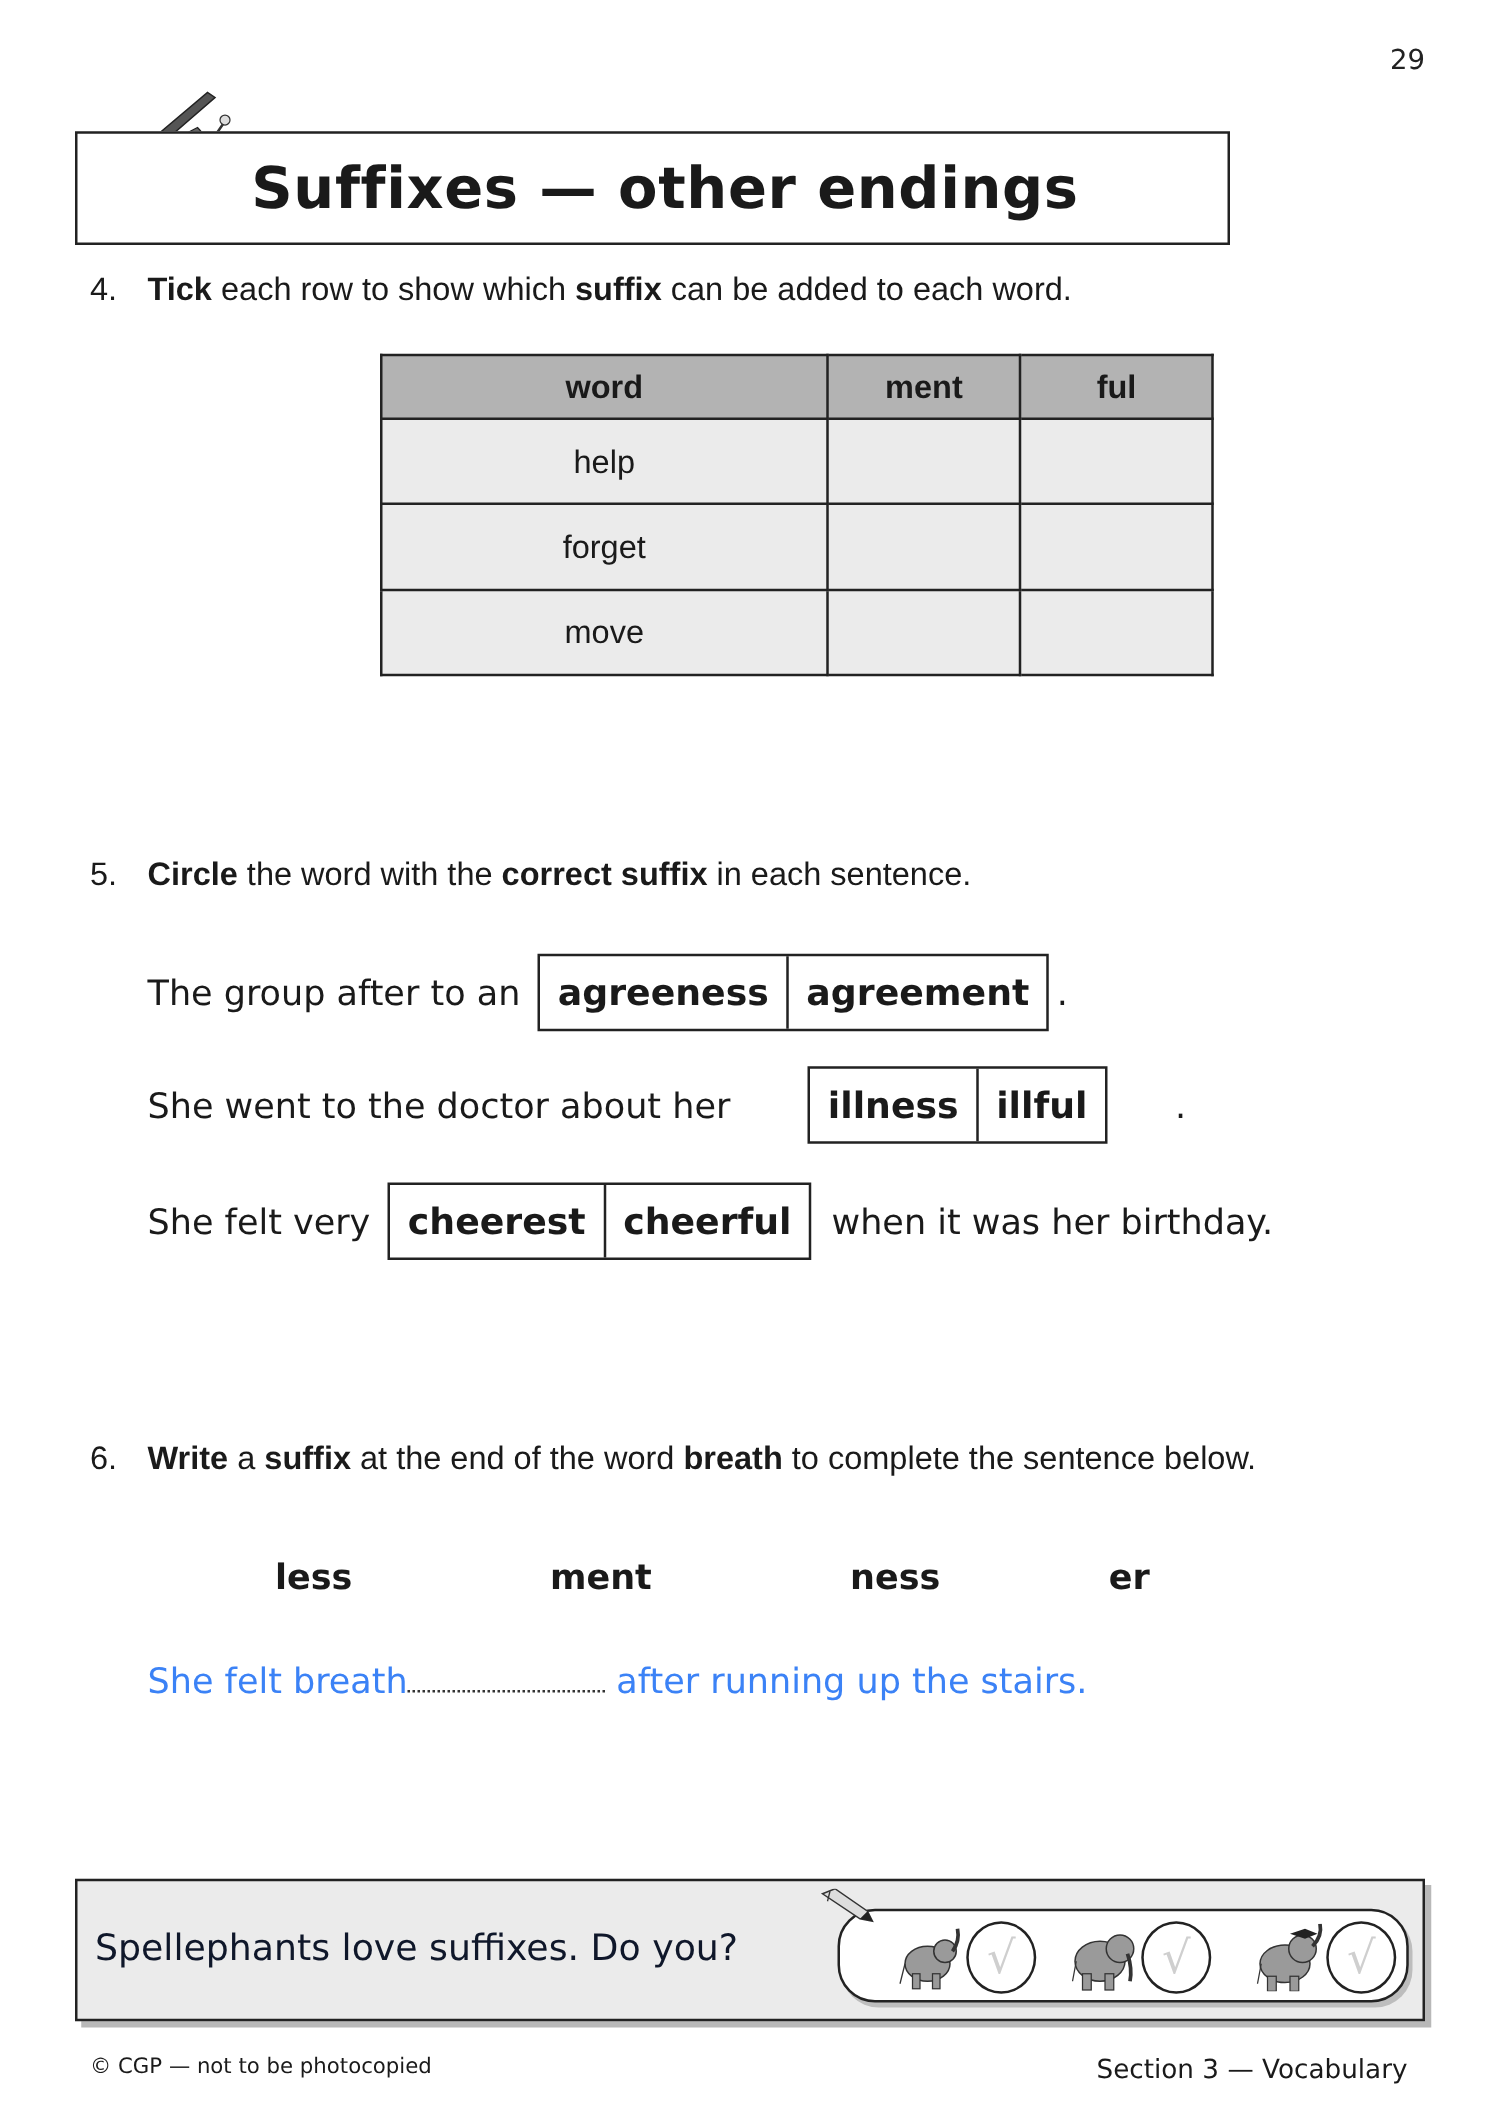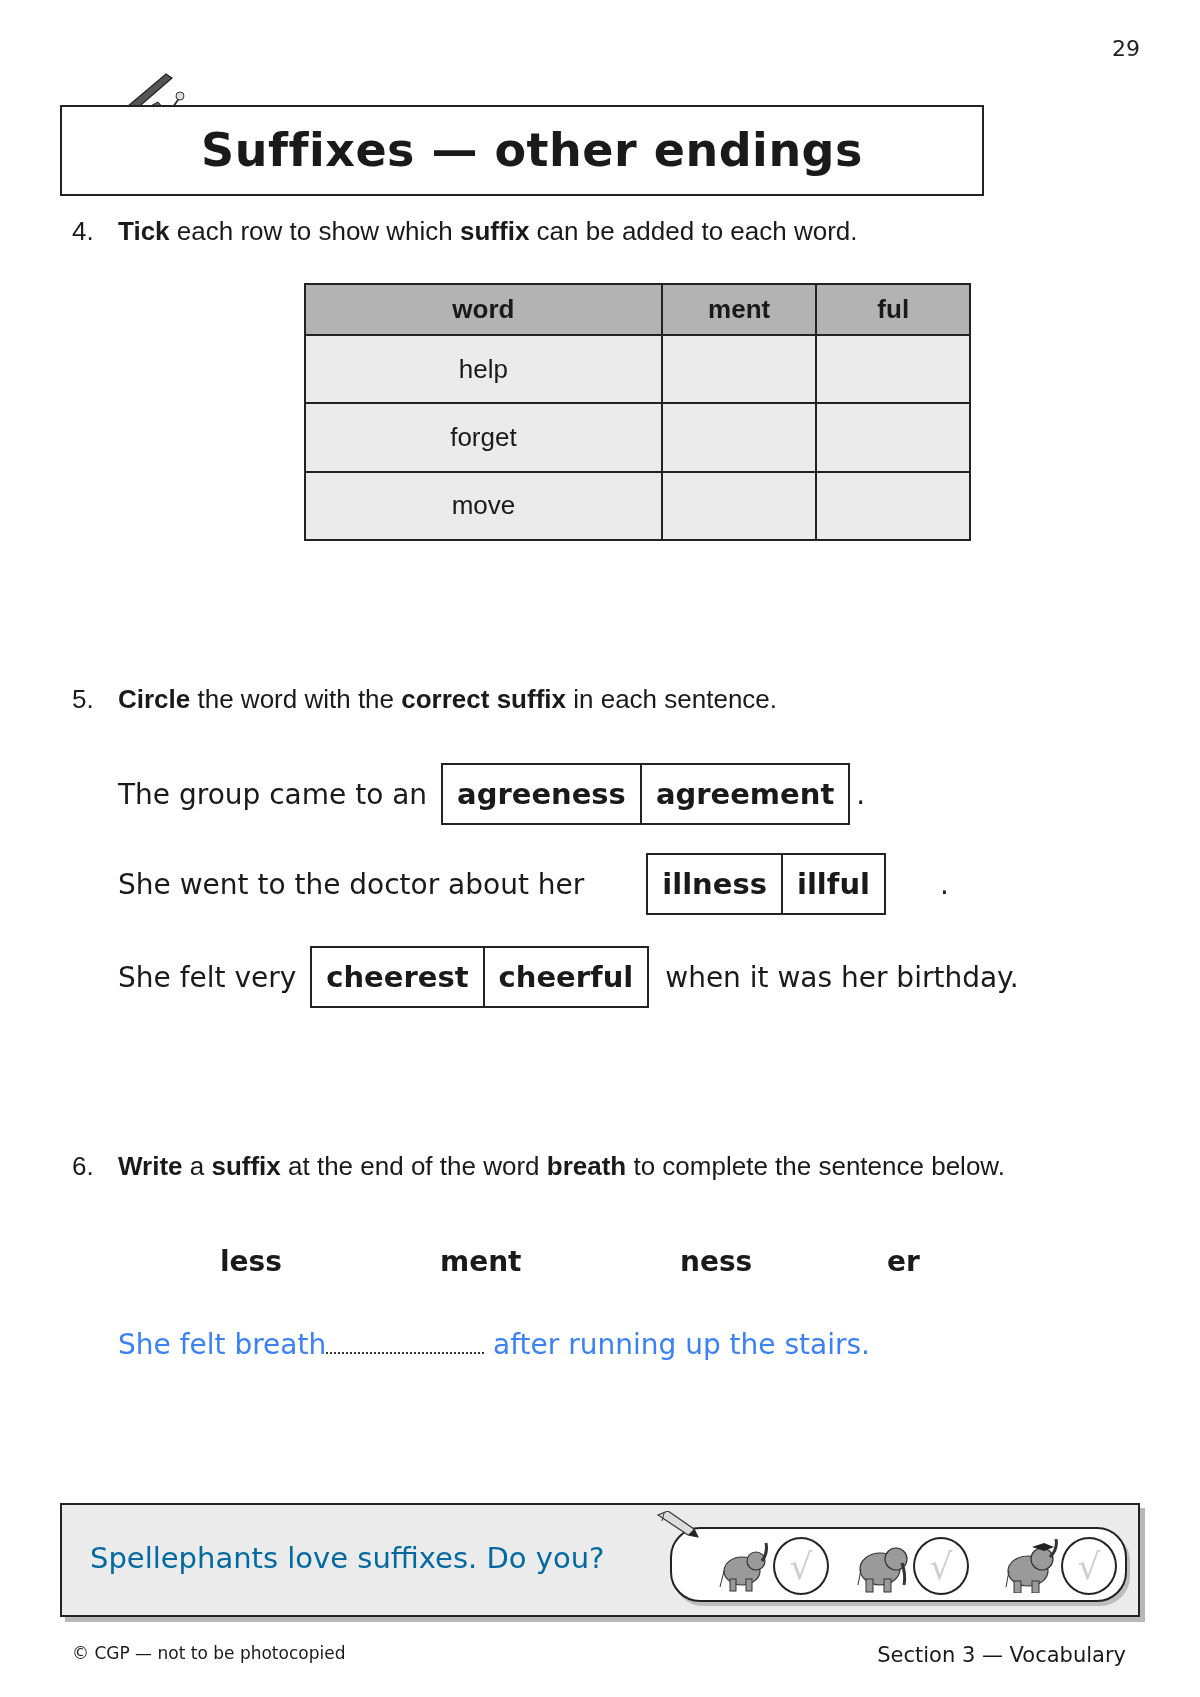--- a/index.html
+++ b/index.html
@@ -42,22 +42,22 @@
   .suffix-opt { position: absolute; top: 1245px; font-family: "DejaVu Sans", sans-serif;
     font-weight: bold; font-size: 28px; color: #1a1a1a; }
 
   .blank-sentence { position: absolute; left: 118px; top: 1328px; font-family: "DejaVu Sans", sans-serif;
     font-size: 28px; color: #3b82f6; white-space: nowrap; }
   .blank { display: inline-block; width: 158px; border-bottom: 2px dotted #333; height: 22px;
     vertical-align: baseline; }
 
   .footer-box { position: absolute; left: 60px; top: 1503px; width: 1080px; height: 114px;
     border: 2px solid #222; background: #ebebeb; box-shadow: 5px 5px 0 #b8b8b8; }
-  .footer-text { position: absolute; left: 28px; top: 36px; font-family: "DejaVu Sans", sans-serif;
-    font-size: 29px; color: #0369a1; }
+  .footer-text { position: absolute; left: 14px; top: 36px; font-family: "DejaVu Sans", sans-serif;
+    font-size: 29px; color: #0f172a; }
   .pill { position: absolute; left: 608px; top: 22px; width: 457px; height: 75px; background: #fff;
     border: 2px solid #222; border-radius: 30px; box-shadow: 3px 4px 0 #bdbdbd; }
   .pencil { position: absolute; left: 592px; top: 6px; width: 50px; height: 30px; }
   .rating { position: absolute; top: 6px; width: 110px; height: 62px; }
   .rating .elephant { position: absolute; left: 0; top: 4px; width: 56px; height: 54px; }
   .rating .circle { position: absolute; left: 57px; top: 2px; width: 56px; height: 58px;
     border: 2px solid #222; border-radius: 50%; background: #fff; display: flex;
     align-items: center; justify-content: center; color: #cfcfcf; font-size: 36px; }
 
   .footer-left { position: absolute; left: 72px; top: 1643px; font-family: "DejaVu Sans", sans-serif;
@@ -119,21 +119,21 @@
       <td></td>
     </tr>
   </tbody>
 </table>
 
 <div class="question" style="top:684px;">
   <span class="num">5.</span><b>Circle</b><span> the word with the </span><b>correct suffix</b><span> in each sentence.</span>
 </div>
 
 <div class="sentence" style="top:763px;">
-  <span>The group came to an</span>
+  <span>The group after to an</span>
   <span class="choice-box">
     <span class="choice">agreeness</span>
     <span class="choice">agreement</span>
   </span>
   <span class="dot">.</span>
 </div>
 
 <div class="sentence" style="top:853px;gap:48px;">
   <span>She went to the doctor about her</span>
   <span class="choice-box">

